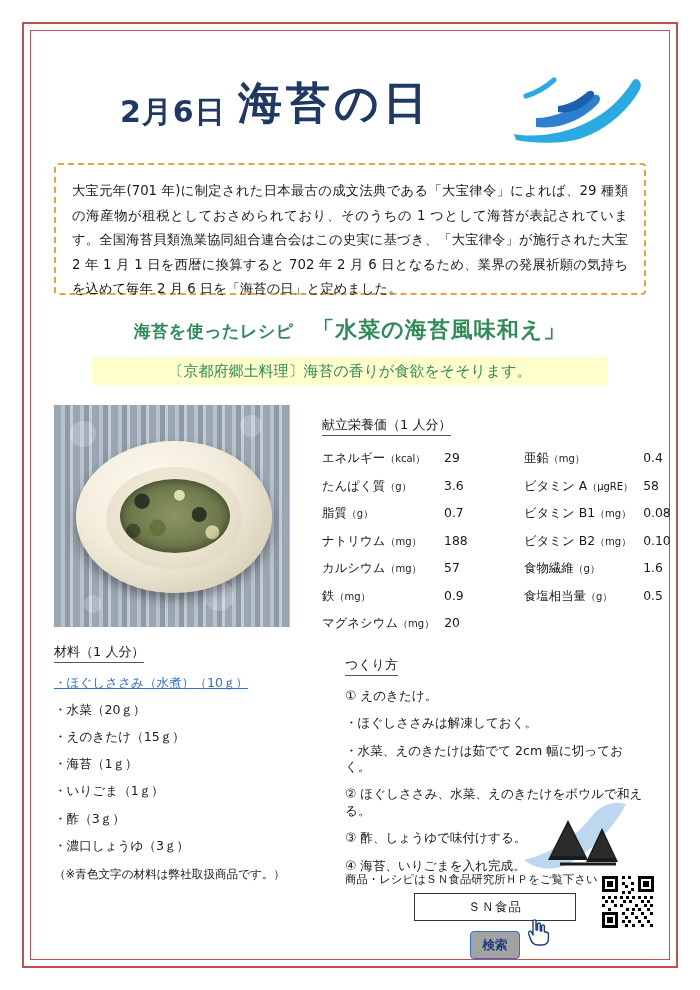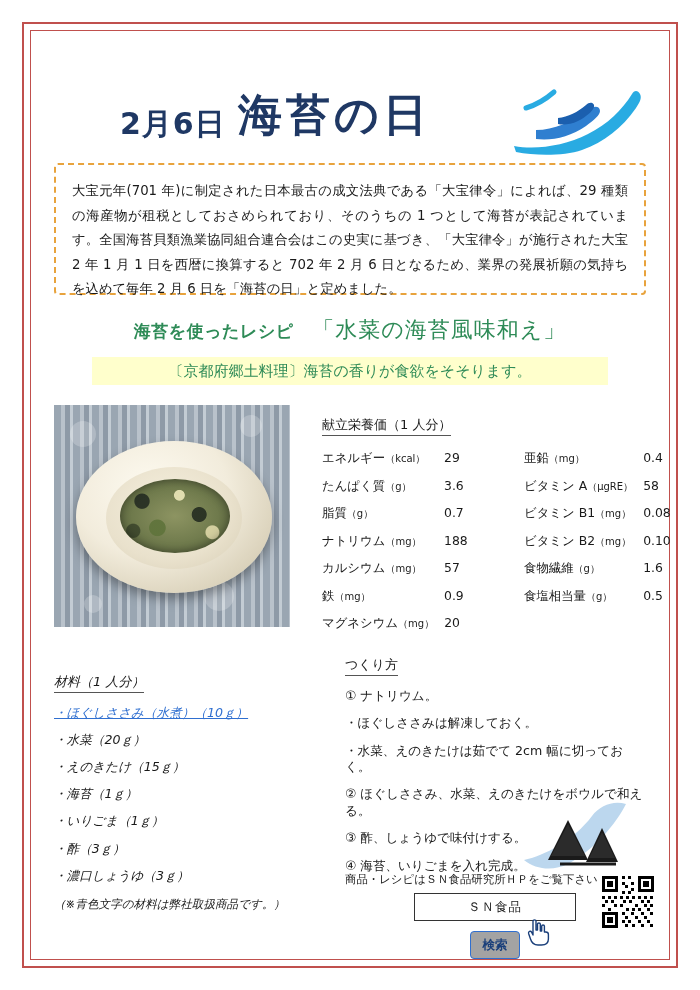--- a/index.html
+++ b/index.html
@@ -36,21 +36,21 @@
     width: 640px;
     height: 930px;
     border: 1px solid #c0504d;
     box-sizing: border-box;
   }
 
   
   .header {
     position: absolute;
     left: 48px;
-    top: 84px;
+    top: 72px;
     width: 604px;
     height: 72px;
   }
   .header-date {
     position: absolute;
     left: 72px;
     top: 20px;
     font-size: 30px;
     font-weight: bold;
     color: #1f3864;
@@ -106,21 +106,21 @@
   }
   .recipe-label {
     font-size: 17px;
     font-weight: bold;
     color: #2e8b57;
     font-family: "DejaVu Sans", sans-serif;
     letter-spacing: 0.5px;
   }
   .recipe-name {
     font-size: 22px;
-    font-weight: normal;
+    font-weight: bold;
     color: #2e8b57;
     font-family: "DejaVu Sans", sans-serif;
     letter-spacing: 1px;
     margin-left: 14px;
   }
 
   
   .sub-banner {
     position: absolute;
     left: 92px;
@@ -238,23 +238,22 @@
   .nut-value {
     width: 44px;
     text-align: left;
     padding-left: 10px;
   }
 
   
   .ingredients {
     position: absolute;
     left: 54px;
-    top: 672px;
+    top: 642px;
     width: 280px;
-    font-style: italic;
   }
   .sec-title {
     font-size: 13px;
     color: #1a1a1a;
     font-family: "DejaVu Sans", sans-serif;
     border-bottom: 1px solid #555;
     display: inline-block;
     padding-bottom: 1px;
     margin-bottom: 12px;
   }
@@ -478,21 +477,21 @@
     <div class="ing-item">・えのきたけ（15ｇ）</div>
     <div class="ing-item">・海苔（1ｇ）</div>
     <div class="ing-item">・いりごま（1ｇ）</div>
     <div class="ing-item">・酢（3ｇ）</div>
     <div class="ing-item">・濃口しょうゆ（3ｇ）</div>
     <div class="ing-note">（※青色文字の材料は弊社取扱商品です。）</div>
   </div>
 
   <div class="steps">
     <div class="sec-title">つくり方</div>
-    <div class="step-item">① ナトリウム。</div>
+    <div class="step-item">① えのきたけ。</div>
     <div class="step-item">・ほぐしささみは解凍しておく。</div>
     <div class="step-item">・水菜、えのきたけは茹でて 2cm 幅に切っておく。</div>
     <div class="step-item">② ほぐしささみ、水菜、えのきたけをボウルで和える。</div>
     <div class="step-item">③ 酢、しょうゆで味付けする。</div>
     <div class="step-item">④ 海苔、いりごまを入れ完成。</div>
   </div>
 
   <div class="onigiri">
     <svg width="130" height="90" viewBox="0 0 130 90">
       <path d="M4 70 C24 66 54 50 72 26 C80 15 94 10 106 14 C96 34 74 60 48 74 C34 81 16 80 4 70 Z" fill="#bcd7ee"></path>

